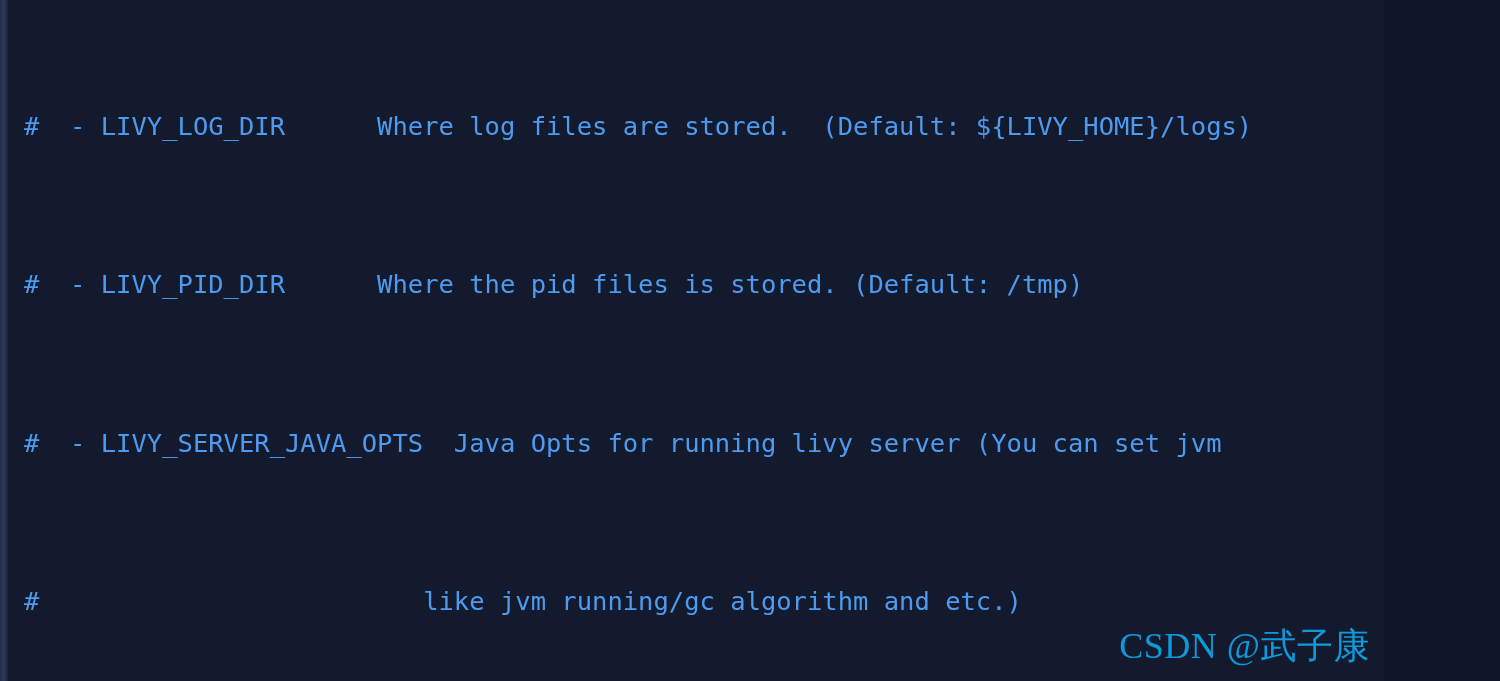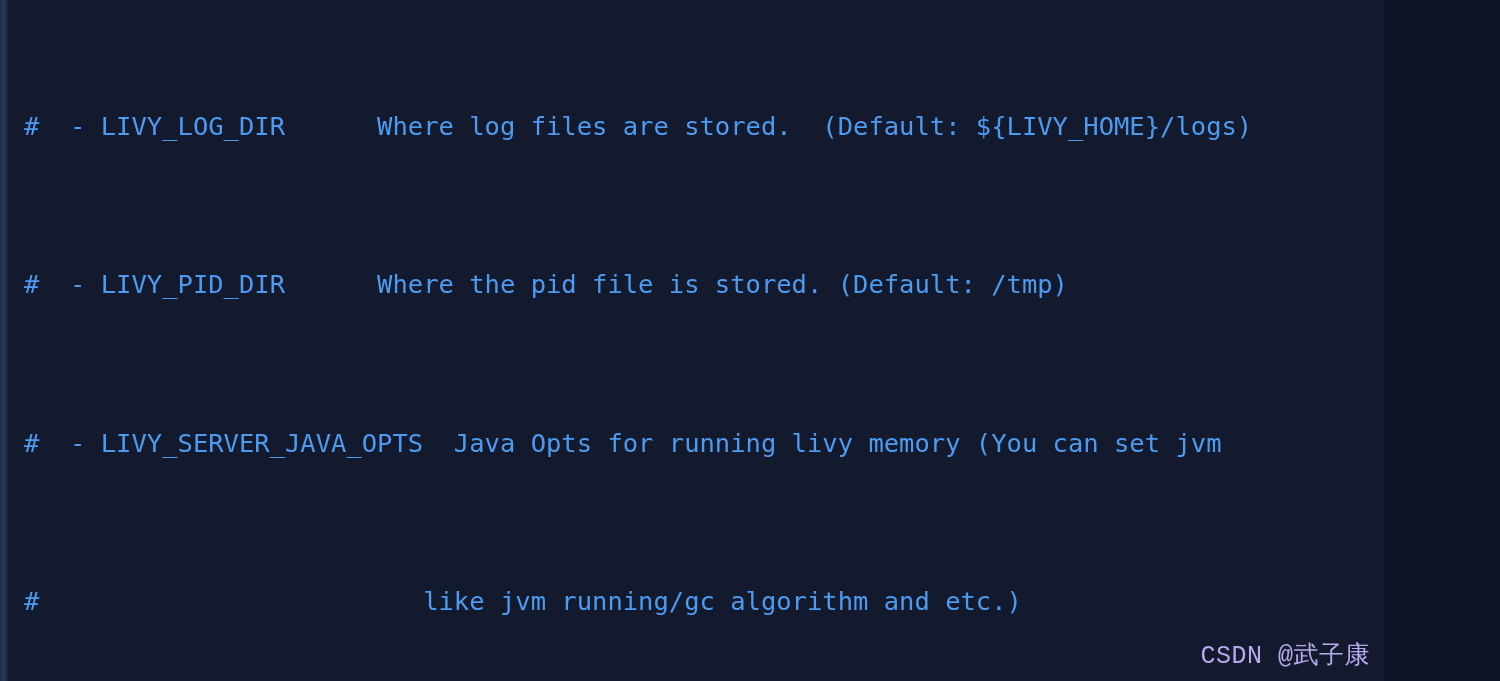--- a/index.html
+++ b/index.html
@@ -52,42 +52,42 @@
     overflow: hidden;
   }
 
   
   .cmt     { color: #4d9bf0; }
 
   #watermark {
     position: absolute;
     right: 14px;
     bottom: 10px;
-    color: #c4b5fd;
-    font-family: Liberation Mono, monospace;
-    font-size: 25px;
+    color: #0ea5e9;
+    font-family: Liberation Serif, serif;
+    font-size: 36px;
     letter-spacing: 0.5px;
     opacity: 0.92;
     z-index: 10;
   }
 </style>
 </head>
 <body>
 
 <div id="terminal">
 
   <div id="left-edge"></div>
 
   <div id="buffer">
 
     <div class="line"><span class="cmt">#  - LIVY_LOG_DIR      Where log files are stored.  (Default: ${LIVY_HOME}/logs)</span></div>
 
-    <div class="line"><span class="cmt">#  - LIVY_PID_DIR      Where the pid file is stored. (Default: /tmp)</span></div>
+    <div class="line"><span class="cmt">#  - LIVY_PID_DIR      Where the pid files is stored. (Default: /tmp)</span></div>
 
-    <div class="line"><span class="cmt">#  - LIVY_SERVER_JAVA_OPTS  Java Opts for running livy memory (You can set jvm</span></div>
+    <div class="line"><span class="cmt">#  - LIVY_SERVER_JAVA_OPTS  Java Opts for running livy server (You can set jvm</span></div>
 
     <div class="line"><span class="cmt">#                         like jvm running/gc algorithm and etc.)</span></div>
 
     
 
     
 
     
 
     

